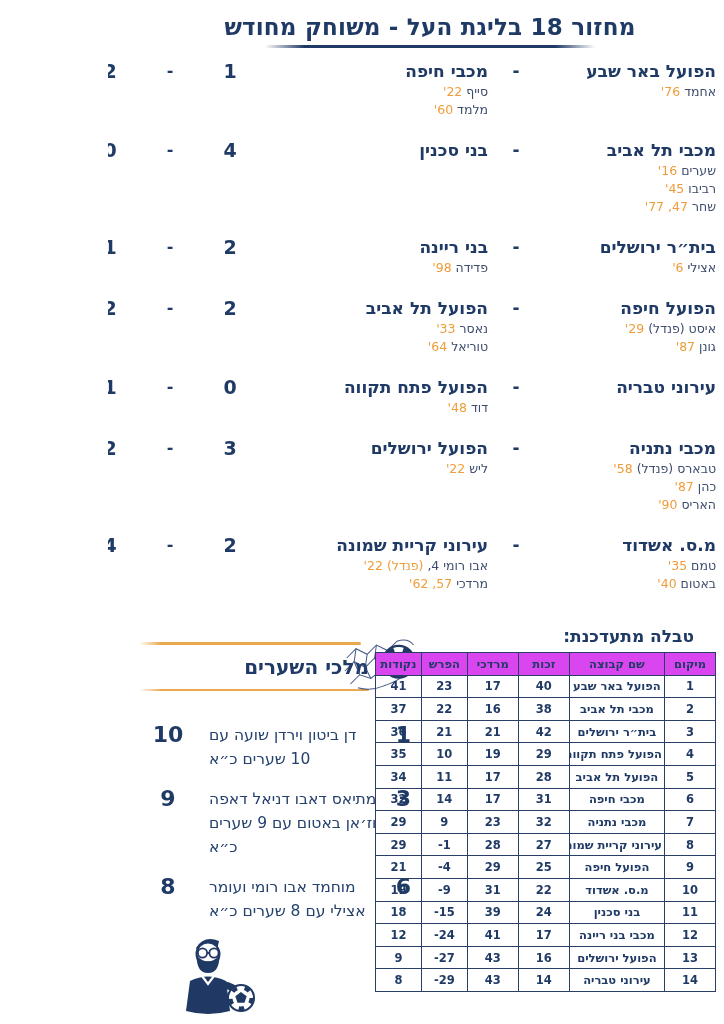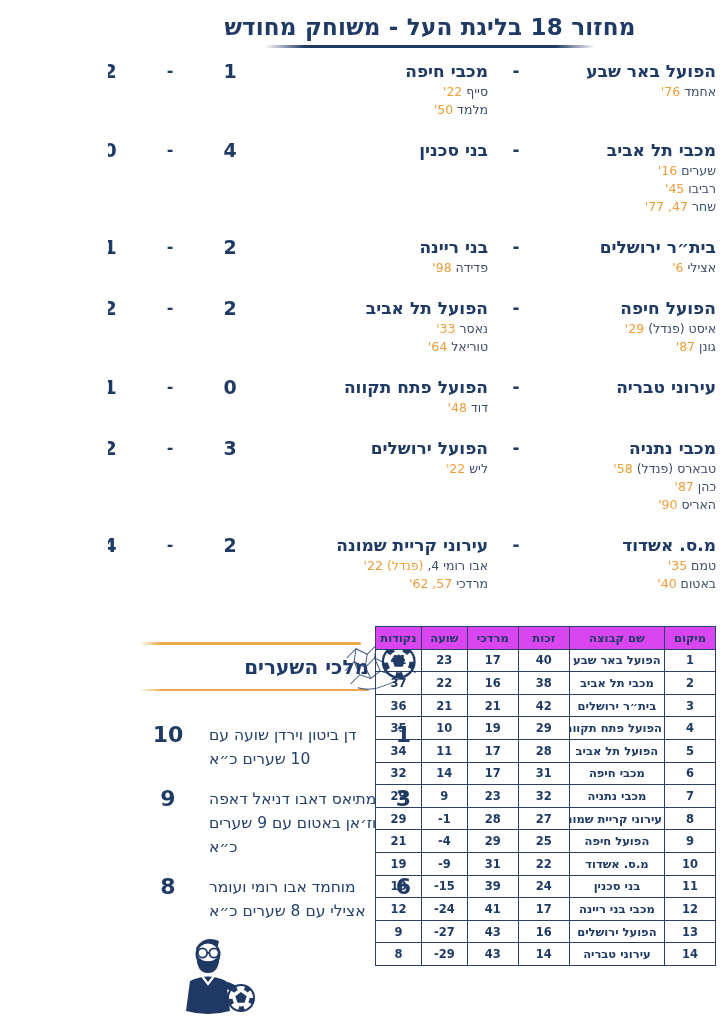--- a/index.html
+++ b/index.html
@@ -70,21 +70,21 @@
         <div class="team-name">הפועל באר שבע</div>
         <div class="scorers">
             <div class="scorer"><span class="sc-name">אחמד</span> <span class="sc-min">76'</span></div>
           </div>
       </div>
       <div class="vs-sep">-</div>
       <div>
         <div class="team-name">מכבי חיפה</div>
         <div class="scorers">
             <div class="scorer"><span class="sc-name">סייף</span> <span class="sc-min">22'</span></div>
-            <div class="scorer"><span class="sc-name">מלמד</span> <span class="sc-min">50'</span></div>
+            <div class="scorer"><span class="sc-name">מלמד</span> <span class="sc-min">60'</span></div>
           </div>
       </div>
       <div class="score-grid">
         <div class="score-num">1</div>
         <div class="score-sep">-</div>
         <div class="score-num">2</div>
       </div>
     </div>
 
     <div class="match">
@@ -273,36 +273,37 @@
       <path d="M56 44 L62 52 L68 44" stroke="#ffffff" fill="none" stroke-width="2.2"></path>
       <path d="M79 53 Q91 56 91 63" stroke="#1F3864" stroke-width="7" fill="none" stroke-linecap="round"></path>
       <circle cx="95" cy="66" r="13" fill="#ffffff" stroke="#1F3864" stroke-width="2"></circle>
       <polygon points="95,60 100.7,64.2 98.5,70.8 91.5,70.8 89.3,64.2" fill="#1F3864"></polygon>
       <circle cx="95" cy="66" r="10.5" fill="none" stroke="#1F3864" stroke-width="4" stroke-dasharray="5.5 7.7"></circle>
     </svg>
     <div class="mascot-label">קשר אחורי</div>
   </div>
 
   <div class="table-wrap">
+    <div class="table-title">טבלה מתעדכנת:</div>
     <table class="league">
       <colgroup>
         <col class="c-pos">
           <col class="c-name">
           <col class="c-for">
           <col class="c-against">
           <col class="c-diff">
           <col class="c-pts">
       </colgroup>
       <thead>
         <tr id="league-head">
             <th>מיקום</th>
             <th>שם קבוצה</th>
             <th>זכות</th>
             <th>מרדכי</th>
-            <th>שועה</th>
+            <th>הפרש</th>
             <th>נקודות</th>
           </tr>
       </thead>
       <tbody id="league-body">
           <tr>
             <td class="num">1</td>
             <td>הפועל באר שבע</td>
             <td class="num">40</td>
             <td class="num">17</td>
             <td class="num">23</td>

